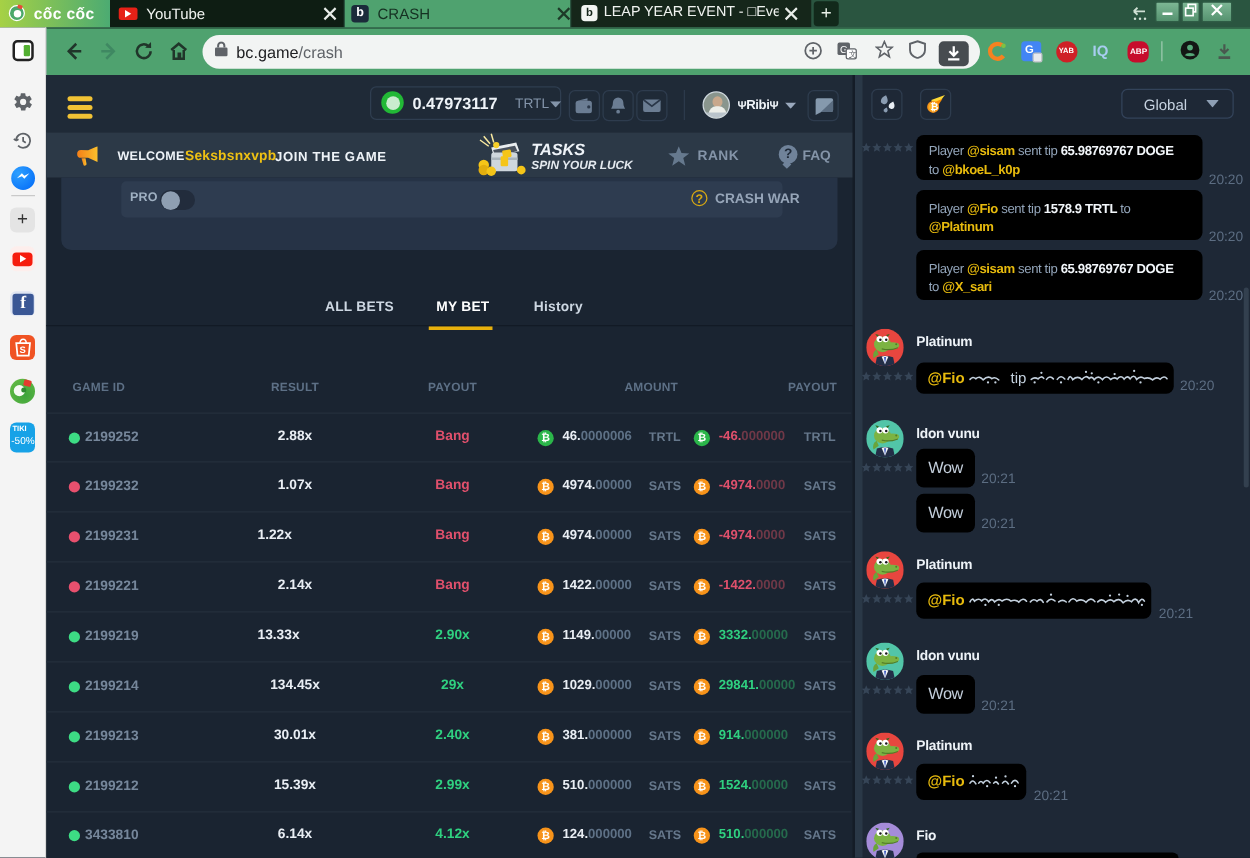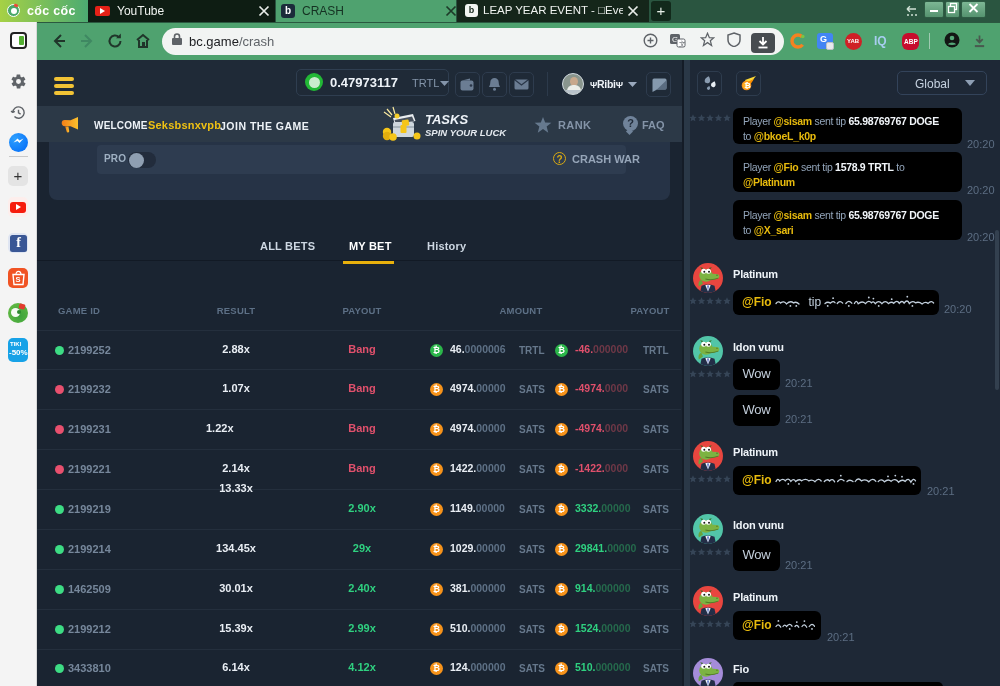--- a/index.html
+++ b/index.html
@@ -202,21 +202,21 @@
       <path d="M2 4.5 h11 l-1 10 h-9 Z" fill="none" stroke="#fff" stroke-width="1.4"></path>
       <path d="M5 4.5 a2.5 3.2 0 0 1 5 0" fill="none" stroke="#fff" stroke-width="1.2"></path>
       <text x="4.6" y="12" font-size="7.5" fill="#fff" font-weight="bold" font-family="Liberation Sans">S</text>
     </svg>
 <div class="ab" style="left:8px;top:303px;width:20px;height:20px;border-radius:50%;background:radial-gradient(circle at 60% 65%,#3da33c,#6abf45)"></div>
 <div class="ab" style="left:11px;top:308px;width:9px;height:9px;border-radius:50%;background:#f6fbf4"></div>
 <div class="ab" style="left:19px;top:304px;width:6px;height:5px;background:#e23b2e;border-radius:1px;transform:rotate(15deg)"></div>
 <div class="ab" style="left:17px;top:310px;width:4px;height:4px;border-radius:50%;background:#2e8a30"></div>
 <div class="ab sq" style="top:338px;height:24px;background:#17a2e7"></div>
 <div class="ab" style="left:10px;top:341px;color:#fff;font-size:6px;font-weight:700">TIKI</div>
-<div class="ab" style="left:9px;top:348px;color:#fff;font-size:8px;font-weight:700">-50%</div>
+<div class="ab" style="left:9px;top:348px;color:#fff;font-size:8px;font-weight:400">-50%</div>
 
 <div class="ab" id="page"></div>
 <div class="ab" id="pheader"></div>
 
 <div class="ab hamb" style="left:54px;top:77px"></div>
 <div class="ab hamb" style="left:54px;top:84px"></div>
 <div class="ab hamb" style="left:54px;top:91px"></div>
 
 <div class="ab" style="left:296px;top:69px;width:153px;height:27px;border:1px solid #2f3e50;border-radius:5px"></div>
 <div class="ab" style="left:305px;top:73px;width:18px;height:18px;border-radius:50%;background:#22b836"></div>
@@ -359,42 +359,42 @@
 <div class="ab num2 red" style="left:332px;top:462px;width:60px;text-align:center">Bang</div>
 <div class="ab coin o" style="left:430px;top:463px">₿</div>
 <div class="ab num" style="left:450px;top:462px">1422.<span class="dim">00000</span></div>
 <div class="ab cur" style="left:519px;top:463.5px">SATS</div>
 <div class="ab coin o" style="left:555px;top:463px">₿</div>
 <div class="ab num red" style="left:575px;top:462px">-1422.<span class="redd">0000</span></div>
 <div class="ab cur" style="left:643px;top:463.5px">SATS</div>
 <div class="ab sep" style="top:489px"></div>
 <div class="ab dot" style="left:55px;top:504.5px;background:#3ddc84"></div>
 <div class="ab gid" style="left:68px;top:503px">2199219</div>
-<div class="ab num2" style="left:206px;top:482px;width:60px;text-align:center">13.33x</div>
+<div class="ab num2" style="left:206px;top:502px;width:60px;text-align:left">13.33x</div>
 <div class="ab num2 grn" style="left:332px;top:502px;width:60px;text-align:center">2.90x</div>
 <div class="ab coin o" style="left:430px;top:503px">₿</div>
 <div class="ab num" style="left:450px;top:502px">1149.<span class="dim">00000</span></div>
 <div class="ab cur" style="left:519px;top:503.5px">SATS</div>
 <div class="ab coin o" style="left:555px;top:503px">₿</div>
 <div class="ab num grn" style="left:575px;top:502px">3332.<span class="grnd">00000</span></div>
 <div class="ab cur" style="left:643px;top:503.5px">SATS</div>
 <div class="ab sep" style="top:529px"></div>
 <div class="ab dot" style="left:55px;top:544.5px;background:#3ddc84"></div>
 <div class="ab gid" style="left:68px;top:543px">2199214</div>
 <div class="ab num2" style="left:206px;top:542px;width:60px;text-align:center">134.45x</div>
 <div class="ab num2 grn" style="left:332px;top:542px;width:60px;text-align:center">29x</div>
 <div class="ab coin o" style="left:430px;top:543px">₿</div>
 <div class="ab num" style="left:450px;top:542px">1029.<span class="dim">00000</span></div>
 <div class="ab cur" style="left:519px;top:543.5px">SATS</div>
 <div class="ab coin o" style="left:555px;top:543px">₿</div>
 <div class="ab num grn" style="left:575px;top:542px">29841.<span class="grnd">00000</span></div>
 <div class="ab cur" style="left:643px;top:543.5px">SATS</div>
 <div class="ab sep" style="top:569px"></div>
 <div class="ab dot" style="left:55px;top:584.5px;background:#3ddc84"></div>
-<div class="ab gid" style="left:68px;top:583px">1462509</div>
+<div class="ab gid" style="left:68px;top:583px">2199213</div>
 <div class="ab num2" style="left:206px;top:582px;width:60px;text-align:center">30.01x</div>
 <div class="ab num2 grn" style="left:332px;top:582px;width:60px;text-align:center">2.40x</div>
 <div class="ab coin o" style="left:430px;top:583px">₿</div>
 <div class="ab num" style="left:450px;top:582px">381.<span class="dim">000000</span></div>
 <div class="ab cur" style="left:519px;top:583.5px">SATS</div>
 <div class="ab coin o" style="left:555px;top:583px">₿</div>
 <div class="ab num grn" style="left:575px;top:582px">914.<span class="grnd">000000</span></div>
 <div class="ab cur" style="left:643px;top:583.5px">SATS</div>
 <div class="ab sep" style="top:609px"></div>
 <div class="ab dot" style="left:55px;top:624.5px;background:#3ddc84"></div>

